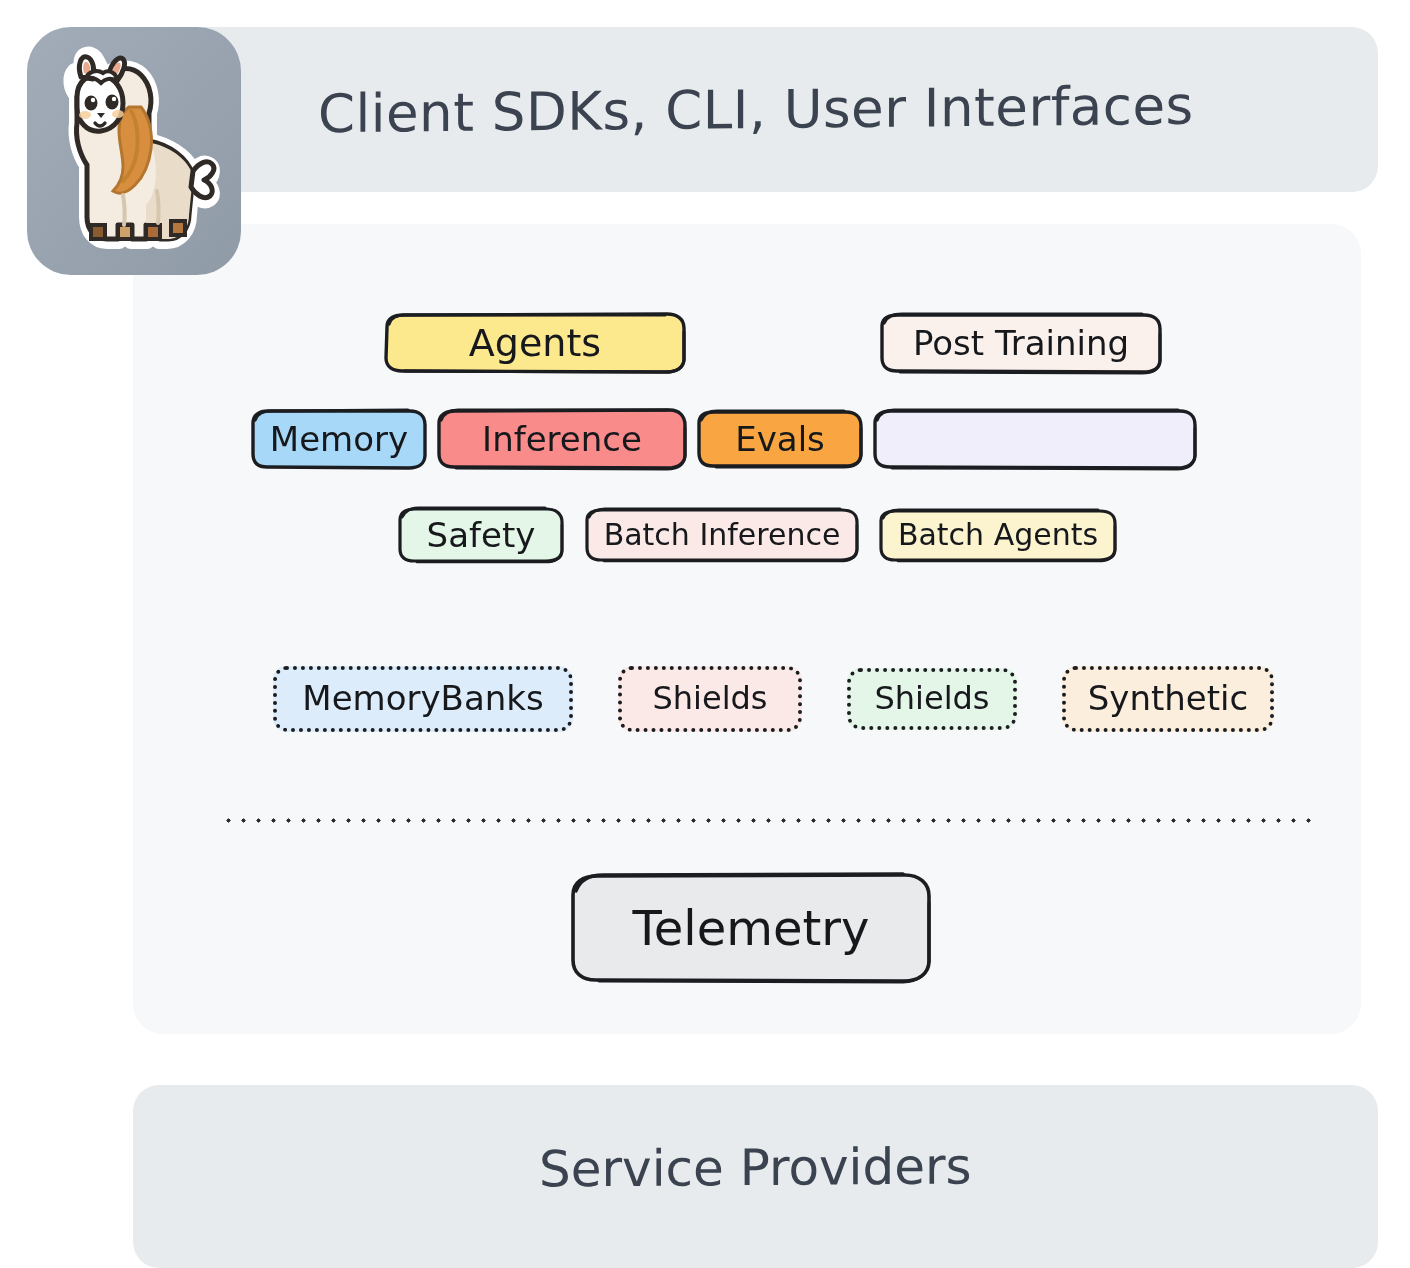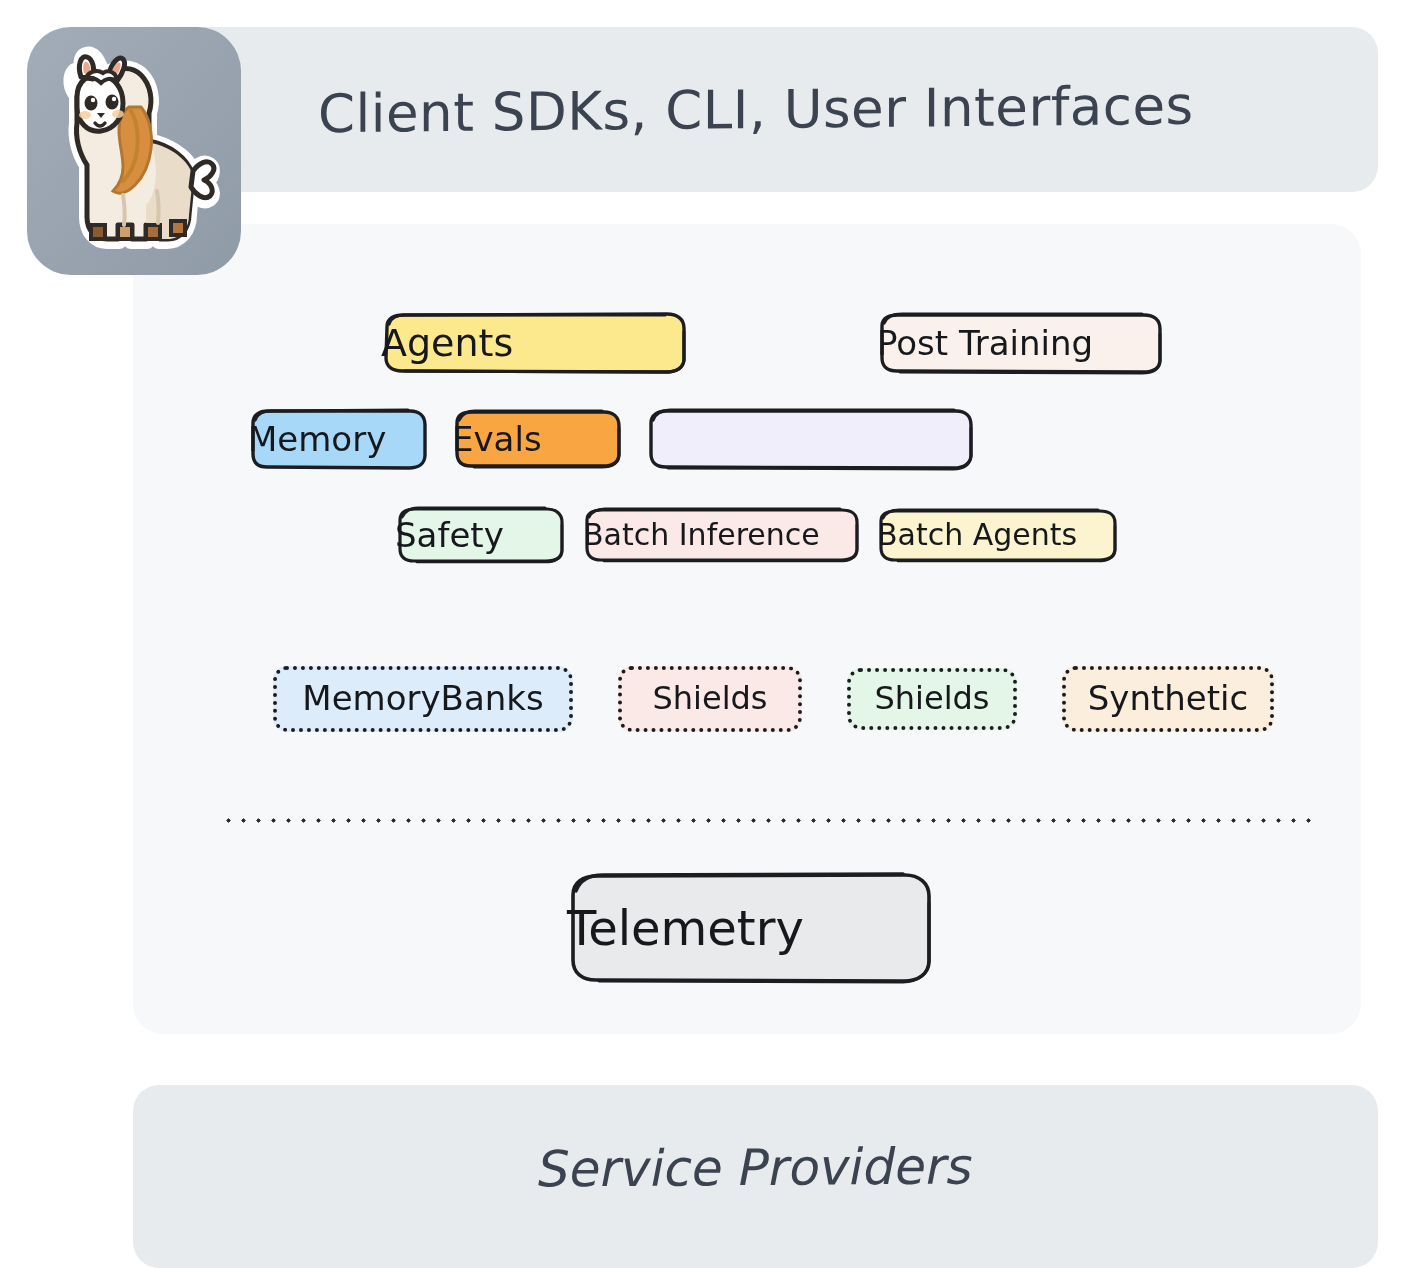--- a/index.html
+++ b/index.html
@@ -88,30 +88,30 @@
     width: 100%;
   }
 
   .row {
     position: absolute;
     display: flex;
     align-items: center;
   }
 
   .row-1 { left: 248px; top: 88px; gap: 188px; }
-  .row-2 { left: 115px; top: 184px; gap: 22px; }
+  .row-2 { left: 115px; top: 184px; gap: 4px; }
   .row-3 { left: 262px; top: 282px; gap: 16px; }
   .row-4 { left: 140px; top: 442px; gap: 45px; }
 
   
   .sbox {
     position: relative;
     display: inline-flex;
     align-items: center;
-    justify-content: flex-start;
+    justify-content: center;
     color: #16181c;
     font-family: "DejaVu Sans", sans-serif;
     white-space: nowrap;
   }
   .sbox .sbox-bg {
     position: absolute;
     inset: 0;
     z-index: 0;
   }
   .sbox .sbox-bg svg { display: block; width: 100%; height: 100%; overflow: visible; }
@@ -184,21 +184,20 @@
     left: 133px;
     top: 1085px;
     width: 1245px;
     height: 183px;
     background: #e8ebed;
     border-radius: 26px;
     display: flex;
     align-items: flex-start;
     justify-content: center;
     padding-top: 54px;
-    font-style: italic;
   }
   .footer-title {
     font-family: "DejaVu Sans", sans-serif;
     font-size: 50px;
     color: #3b4350;
     transform: skewY(-0.4deg);
     white-space: nowrap;
   }
 </style>
 </head>
@@ -300,20 +299,30 @@
         <div class="sbox s-memory">
           <span class="sbox-bg">
             <svg viewBox="0 0 182 62" preserveAspectRatio="none">
               <path d="M5 15 C5 7 11 3 20 3 L162 3 C171 3 177 8 177 17 L177 47 C177 56 170 60 161 60 L19 59 C10 59 5 55 5 46 Z" fill="#a7d8f8" stroke="#1b1d21" stroke-width="3.4" stroke-linejoin="round"></path>
               <path d="M7 12 C10 5 15 3 23 3 L160 2" fill="none" stroke="#1b1d21" stroke-width="3.2" stroke-linecap="round"></path>
             </svg>
           </span>
           <span class="sbox-label">Memory</span>
         </div>
 
+        <div class="sbox s-inference">
+          <span class="sbox-bg">
+            <svg viewBox="0 0 256 62" preserveAspectRatio="none">
+              <path d="M5 15 C5 7 12 3 21 3 L236 2 C245 2 251 8 251 17 L251 47 C251 56 243 60 234 60 L20 59 C11 59 5 55 5 46 Z" fill="#fa8b8b" stroke="#1b1d21" stroke-width="3.4" stroke-linejoin="round"></path>
+              <path d="M7 12 C10 5 16 2 24 2 L234 2" fill="none" stroke="#1b1d21" stroke-width="3.2" stroke-linecap="round"></path>
+              <path d="M251 20 L251 48 C250 57 243 61 233 61 L22 60" fill="none" stroke="#1b1d21" stroke-width="2.8" stroke-linecap="round"></path>
+            </svg>
+          </span>
+          <span class="sbox-label">Inference</span>
+        </div>
 
         <div class="sbox s-evals">
           <span class="sbox-bg">
             <svg viewBox="0 0 172 60" preserveAspectRatio="none">
               <path d="M5 14 C5 6 11 3 20 3 L152 3 C161 3 167 8 167 17 L167 45 C167 54 160 57 151 57 L19 57 C10 57 5 53 5 44 Z" fill="#f9a541" stroke="#1b1d21" stroke-width="3.4" stroke-linejoin="round"></path>
               <path d="M7 11 C10 5 15 2 23 2 L150 2" fill="none" stroke="#1b1d21" stroke-width="3.2" stroke-linecap="round"></path>
               <path d="M167 20 L167 46 C166 55 159 58 150 58 L22 58" fill="none" stroke="#1b1d21" stroke-width="2.8" stroke-linecap="round"></path>
             </svg>
           </span>
           <span class="sbox-label">Evals</span>

